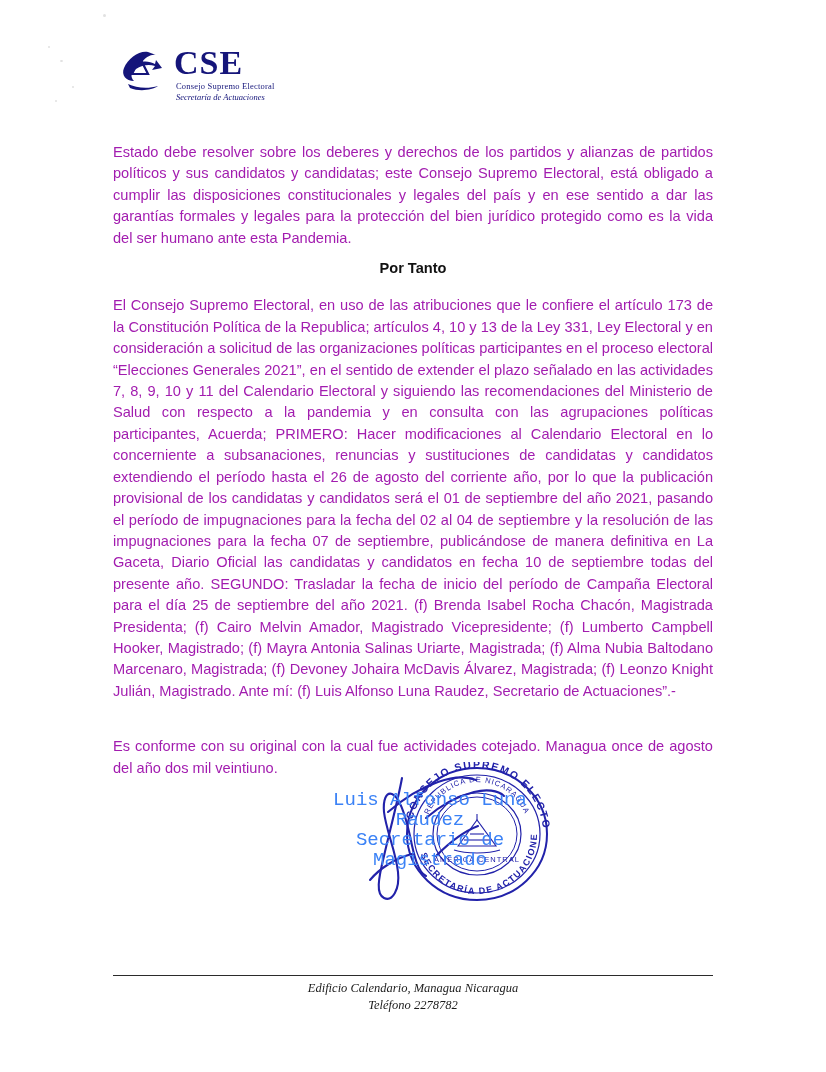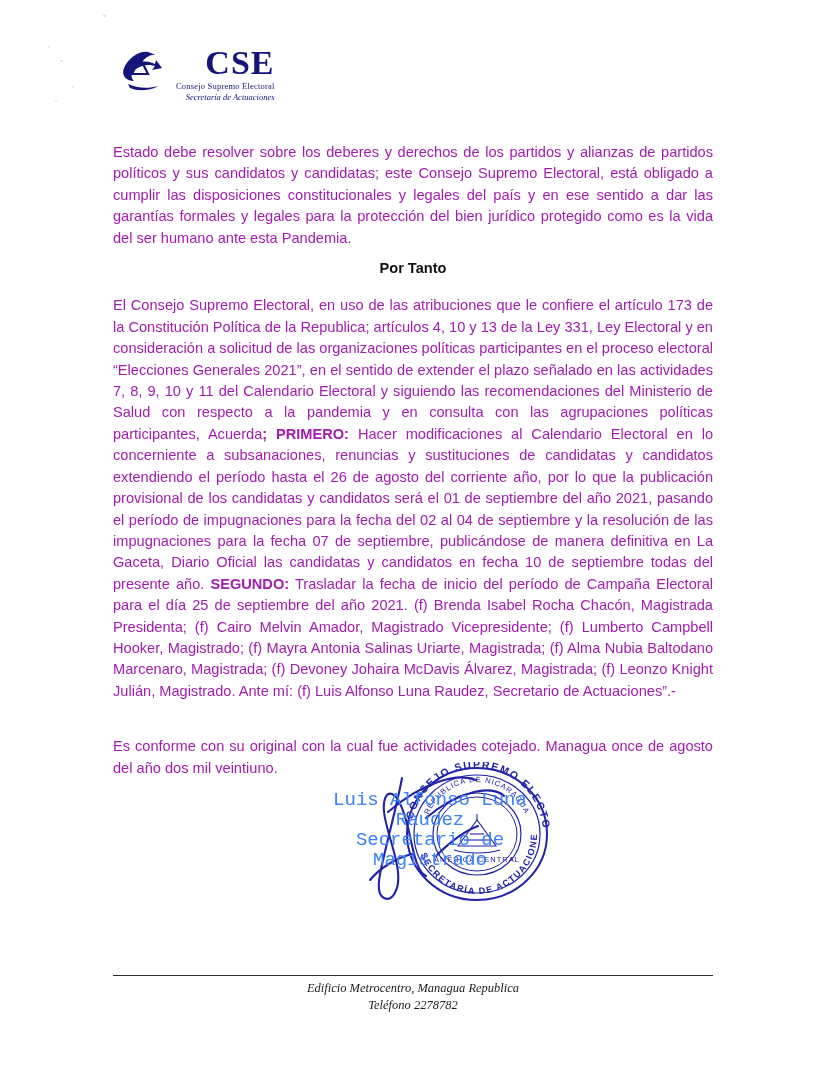--- a/index.html
+++ b/index.html
@@ -25,21 +25,20 @@
     opacity: .55;
   }
 
   
   .letterhead {
     position: absolute;
     left: 118px;
     top: 48px;
     width: 260px;
     height: 62px;
-    text-align: right;
   }
   .lh-logo {
     position: absolute;
     left: 0;
     top: 0;
     width: 62px;
     height: 46px;
   }
   .lh-text {
     position: absolute;
@@ -93,21 +92,21 @@
     font-weight: bold;
     font-size: 14.6px;
     line-height: 21.4px;
     color: #111;
     margin: 9px 0 12px 0;
     font-family: "Liberation Sans", sans-serif;
   }
   .gap {
     height: 18px;
   }
-  b.kw { font-weight: bold; }
+  b.kw { font-weight: normal; }
 
   
   .sig-block {
     position: absolute;
     left: 300px;
     top: 790px;
     width: 260px;
     text-align: center;
     font-family: Liberation Mono, monospace;
     font-size: 19px;
@@ -231,17 +230,17 @@
     <text x="85" y="100" text-anchor="middle" fill="#2222aa" font-family="Liberation Sans, sans-serif" font-size="7.5" letter-spacing="1">AMERICA CENTRAL</text>
   </svg>
 
   <div class="sig-block">
     <div>Luis Alfonso Luna Raudez</div>
     <div>Secretario de Magistrado</div>
   </div>
 
   <div class="footer-rule"></div>
   <div class="footer">
-    <div>Edificio Metrocentro, Managua Republica</div>
+    <div>Edificio Calendario, Managua Nicaragua</div>
     <div>Teléfono 2278782</div>
   </div>
 
 </div>
 
 </body></html>

